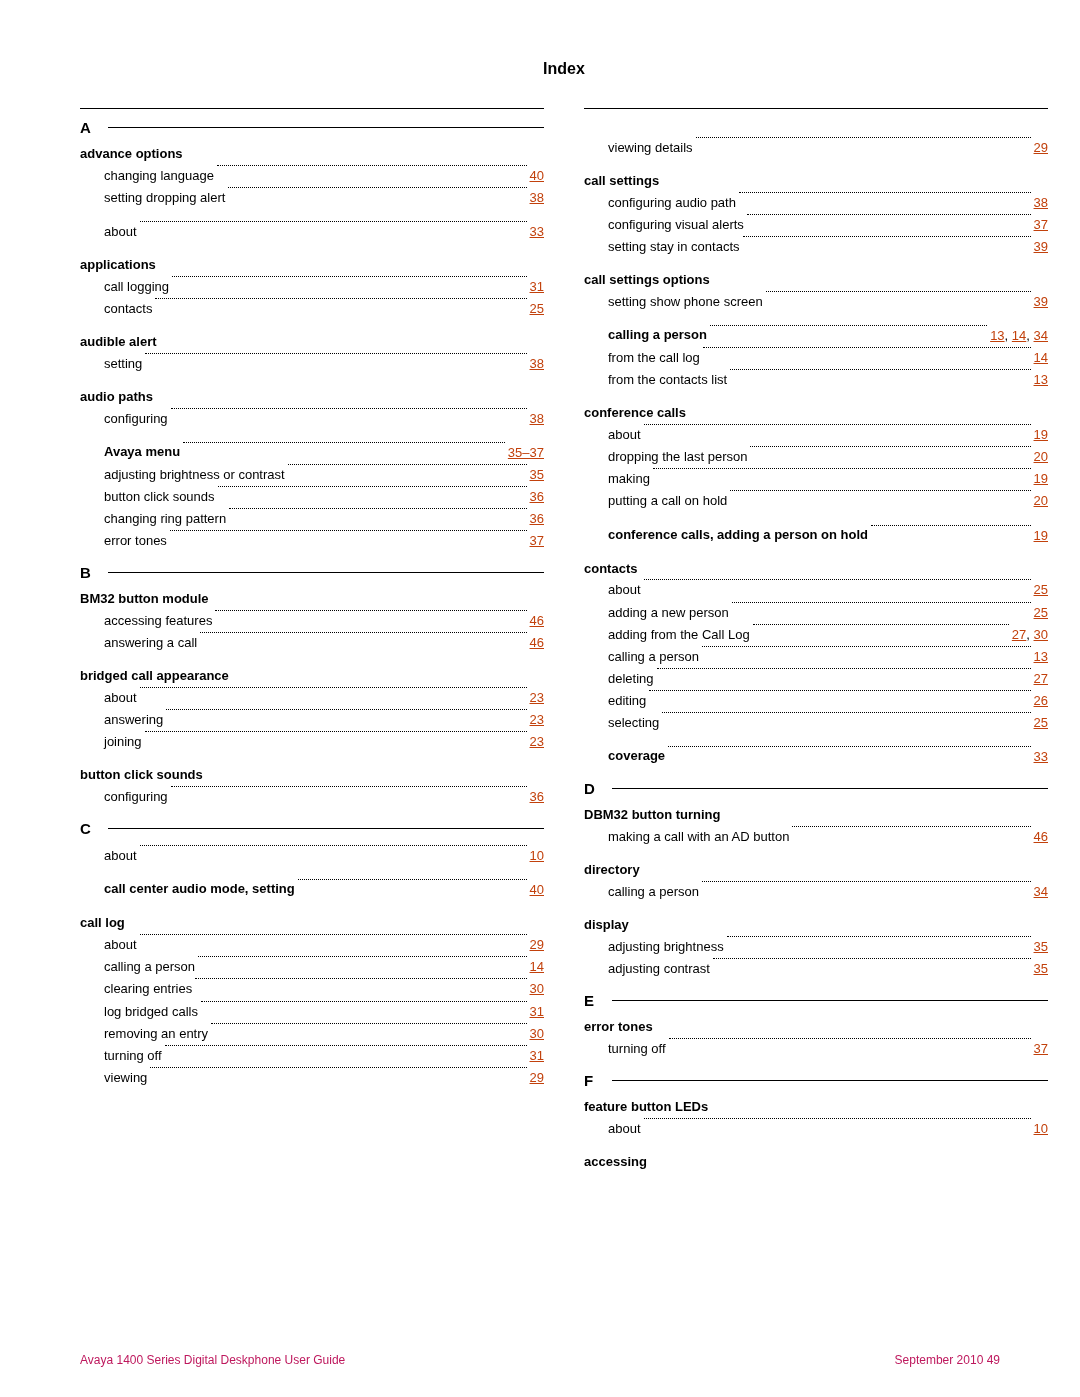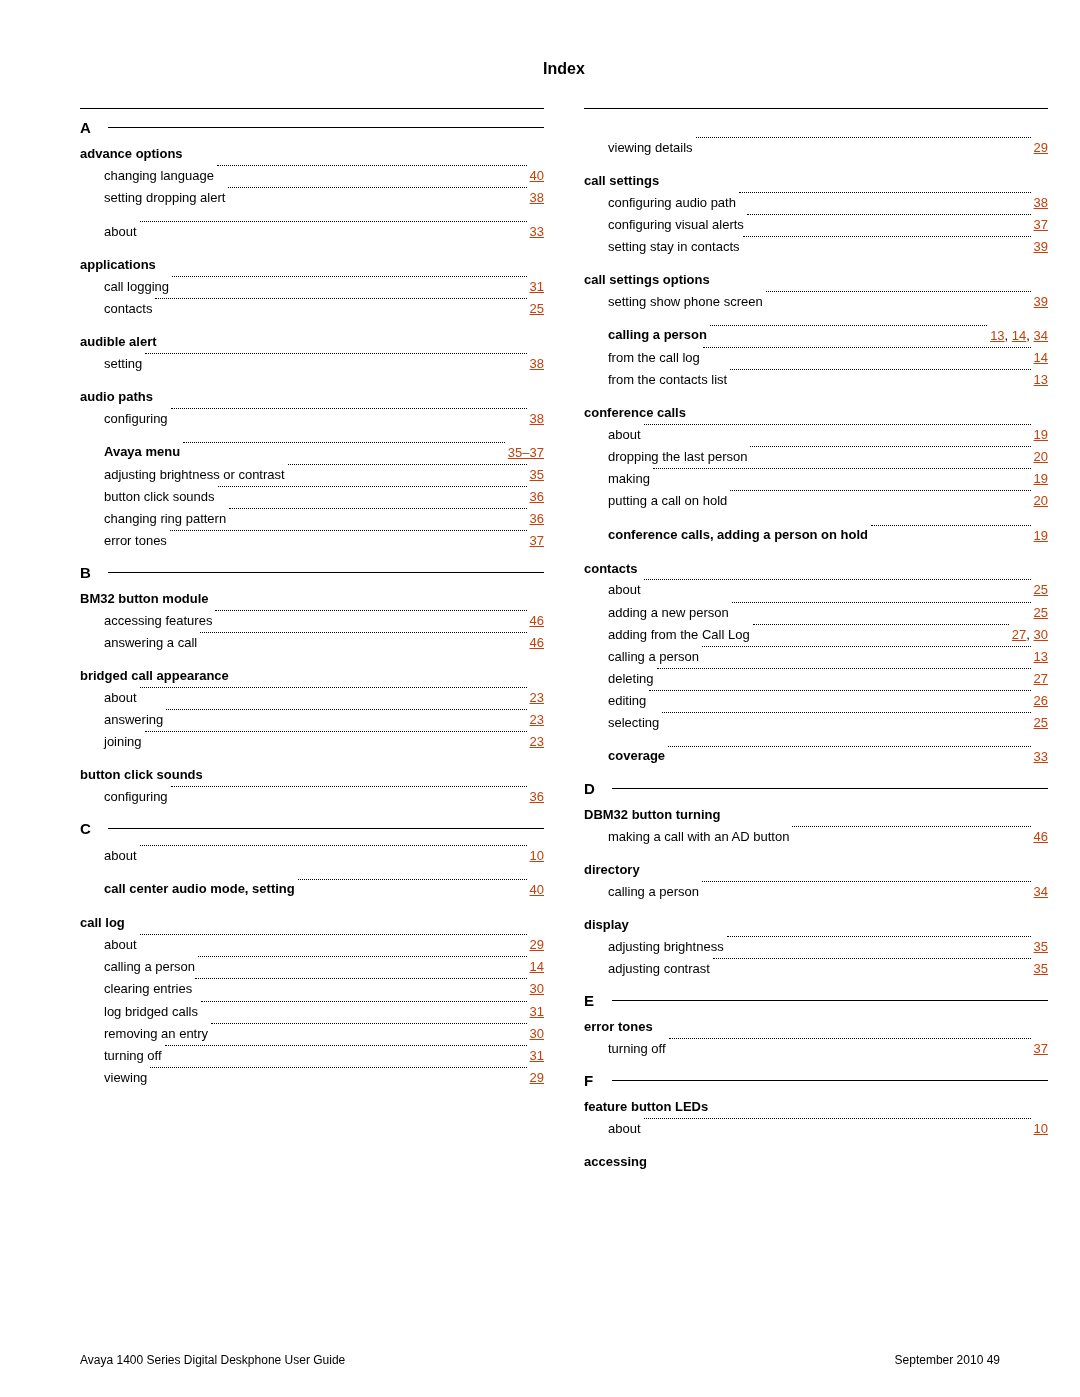--- a/index.html
+++ b/index.html
@@ -70,21 +70,21 @@
       white-space: nowrap;
     }
     .footer {
       position: absolute;
       bottom: 30px;
       left: 80px;
       right: 80px;
       display: flex;
       justify-content: space-between;
       font-size: 12px;
-      color: #000000;
+      color: #be185d;
       border-top: none;
     }
     .top-divider {
       border-top: 1.5px solid #000;
       margin-bottom: 10px;
     }
   </style>
 </head>
 <body>
 

